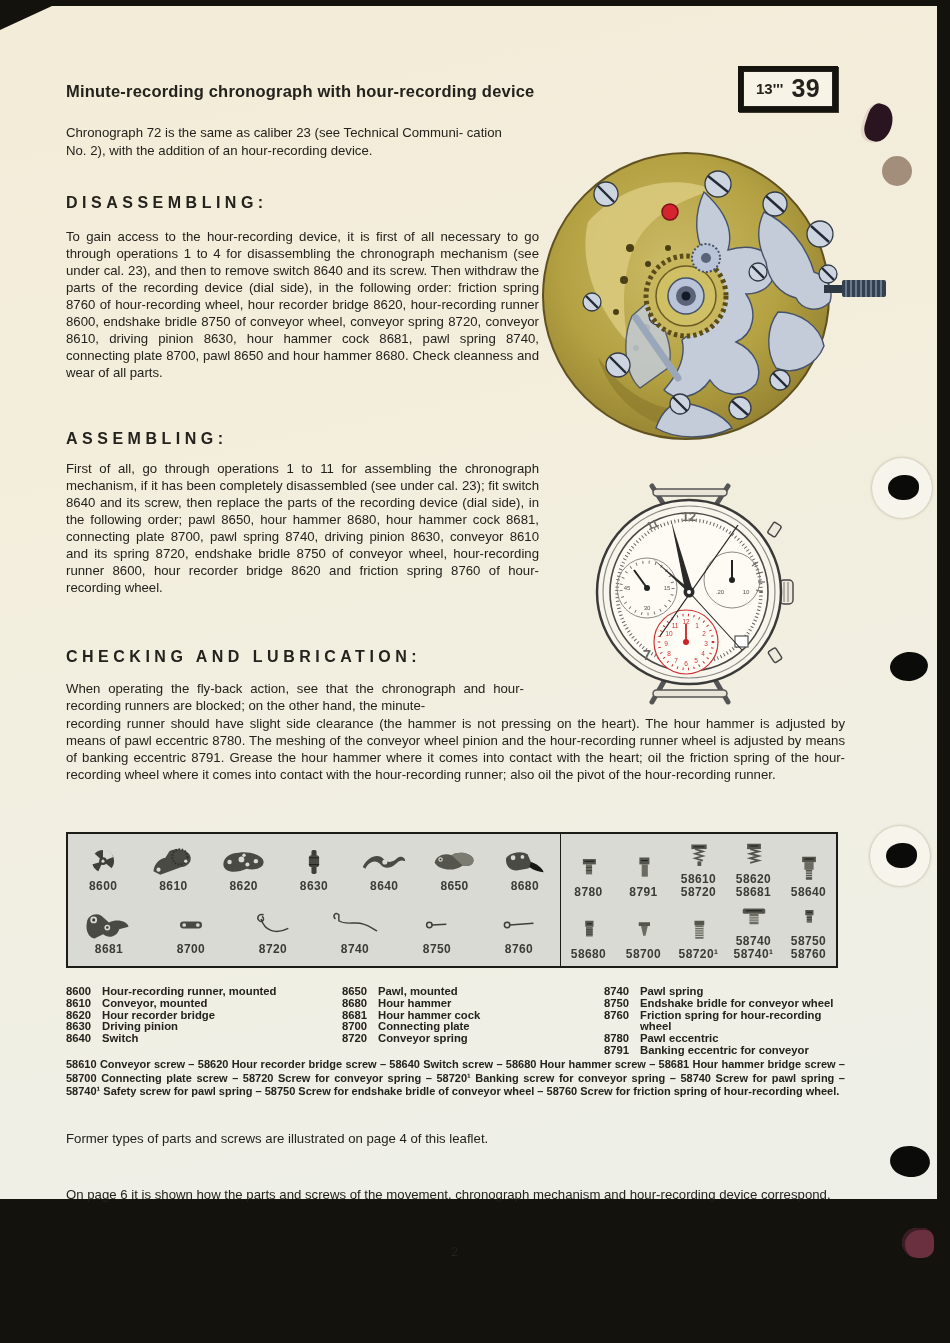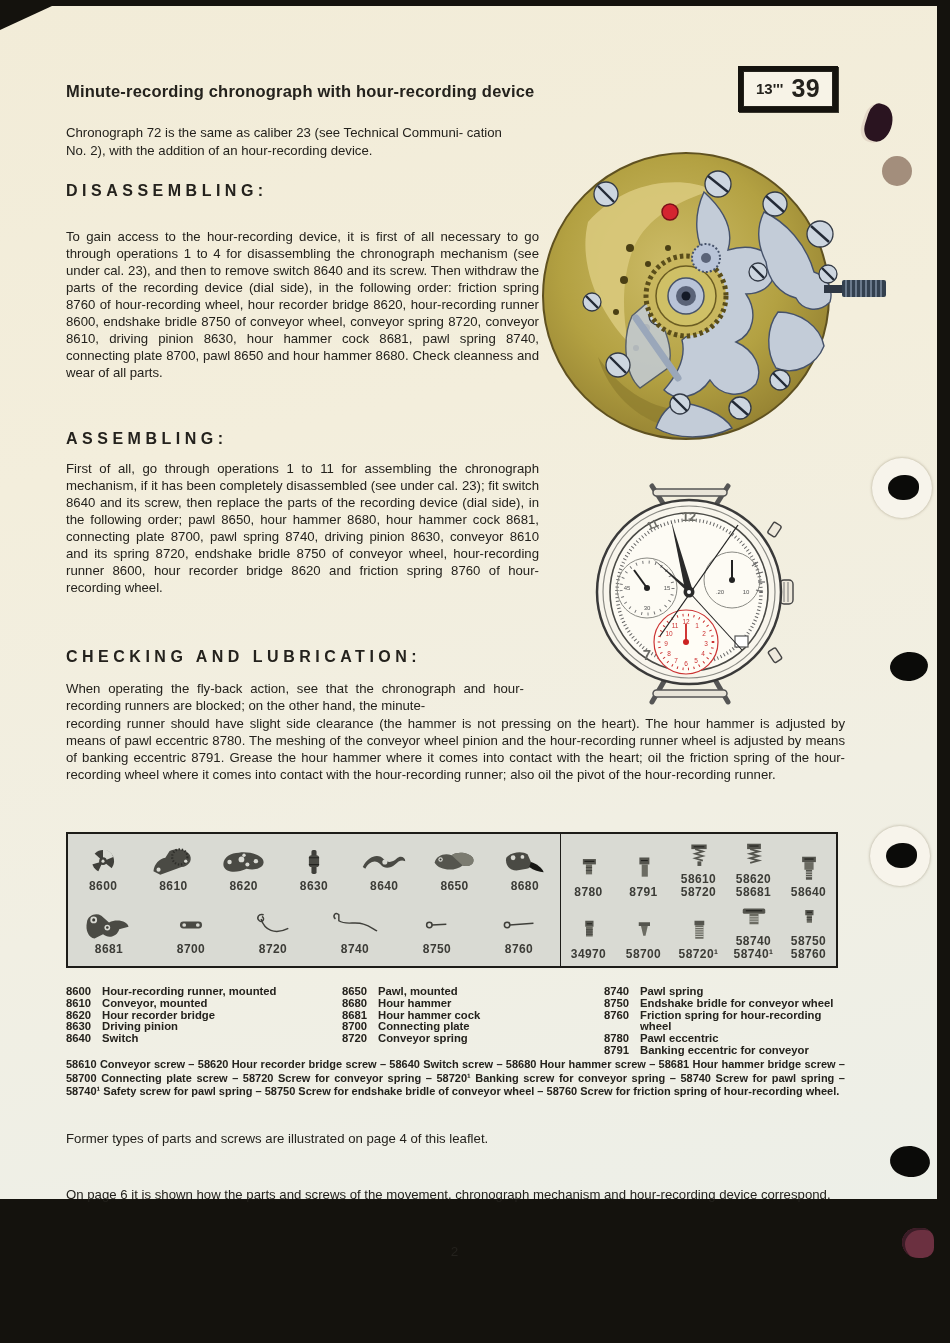--- a/index.html
+++ b/index.html
@@ -261,21 +261,21 @@
 
     <circle cx="142" cy="60" r="8" fill="#d42430" stroke="#7a1018" stroke-width="1.5"></circle>
 
     <rect x="296" y="133" width="20" height="8" fill="#2e3744"></rect>
     <rect x="314" y="128" width="44" height="17" rx="2" fill="#33404f"></rect>
     <g stroke="#8fa0b4" stroke-width="1.2">
         <path d="M318 128 v17 M323 128 v17 M328 128 v17 M333 128 v17 M338 128 v17 M343 128 v17 M348 128 v17 M353 128 v17"></path>
       </g>
   </svg>
 
-  <div class="abs heading" style="left:66px;top:176px;">DISASSEMBLING:</div>
+  <div class="abs heading" style="left:66px;top:188px;">DISASSEMBLING:</div>
   <div class="abs body-text" style="left:66px;top:222px;width:473px;">To gain access to the hour-recording device, it is first of all necessary to go through operations 1 to 4 for disassembling the chronograph mechanism (see under cal. 23), and then to remove switch 8640 and its screw. Then withdraw the parts of the recording device (dial side), in the following order: friction spring 8760 of hour-recording wheel, hour recorder bridge 8620, hour-recording runner 8600, endshake bridle 8750 of conveyor wheel, conveyor spring 8720, conveyor 8610, driving pinion 8630, hour hammer cock 8681, pawl spring 8740, connecting plate 8700, pawl 8650 and hour hammer 8680. Check cleanness and wear of all parts.</div>
 
   <div class="abs heading" style="left:66px;top:424px;">ASSEMBLING:</div>
   <div class="abs body-text" style="left:66px;top:454px;width:473px;">First of all, go through operations 1 to 11 for assembling the chronograph mechanism, if it has been completely disassembled (see under cal. 23); fit switch 8640 and its screw, then replace the parts of the recording device (dial side), in the following order; pawl 8650, hour hammer 8680, hour hammer cock 8681, connecting plate 8700, pawl spring 8740, driving pinion 8630, conveyor 8610 and its spring 8720, endshake bridle 8750 of conveyor wheel, hour-recording runner 8600, hour recorder bridge 8620 and friction spring 8760 of hour-recording wheel.</div>
 
   <svg class="abs" style="left:592px;top:472px;" width="206" height="232" viewBox="0 0 206 232">
     <g stroke="#555" stroke-width="5" stroke-linecap="round">
         <path d="M60 8 L74 30"></path>
         <path d="M136 8 L122 30"></path>
         <path d="M60 224 L74 200"></path>
@@ -475,21 +475,21 @@
               <use href="#s-shoulder"></use>
             </svg>
             <div class="fig-label"><span>58640</span></div>
           </div>
       </div>
       <div class="fig-row">
         <div class="fig-cell">
             <svg width="46" height="30">
               <use href="#s-c"></use>
             </svg>
-            <div class="fig-label"><span>34970</span></div>
+            <div class="fig-label"><span>58680</span></div>
           </div>
         <div class="fig-cell">
             <svg width="46" height="30">
               <use href="#s-d"></use>
             </svg>
             <div class="fig-label"><span>58700</span></div>
           </div>
         <div class="fig-cell">
             <svg width="46" height="30">
               <use href="#s-thread"></use>

